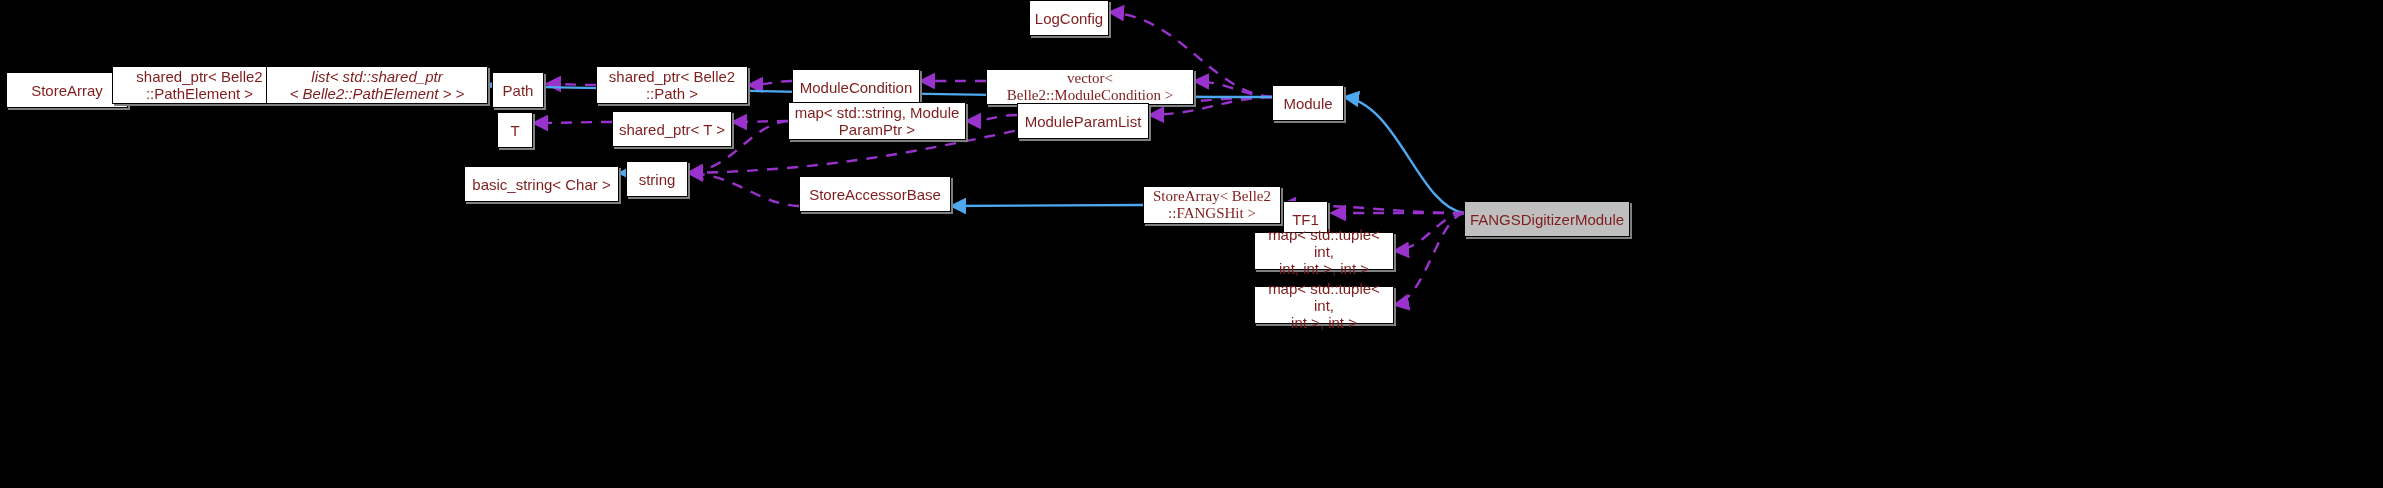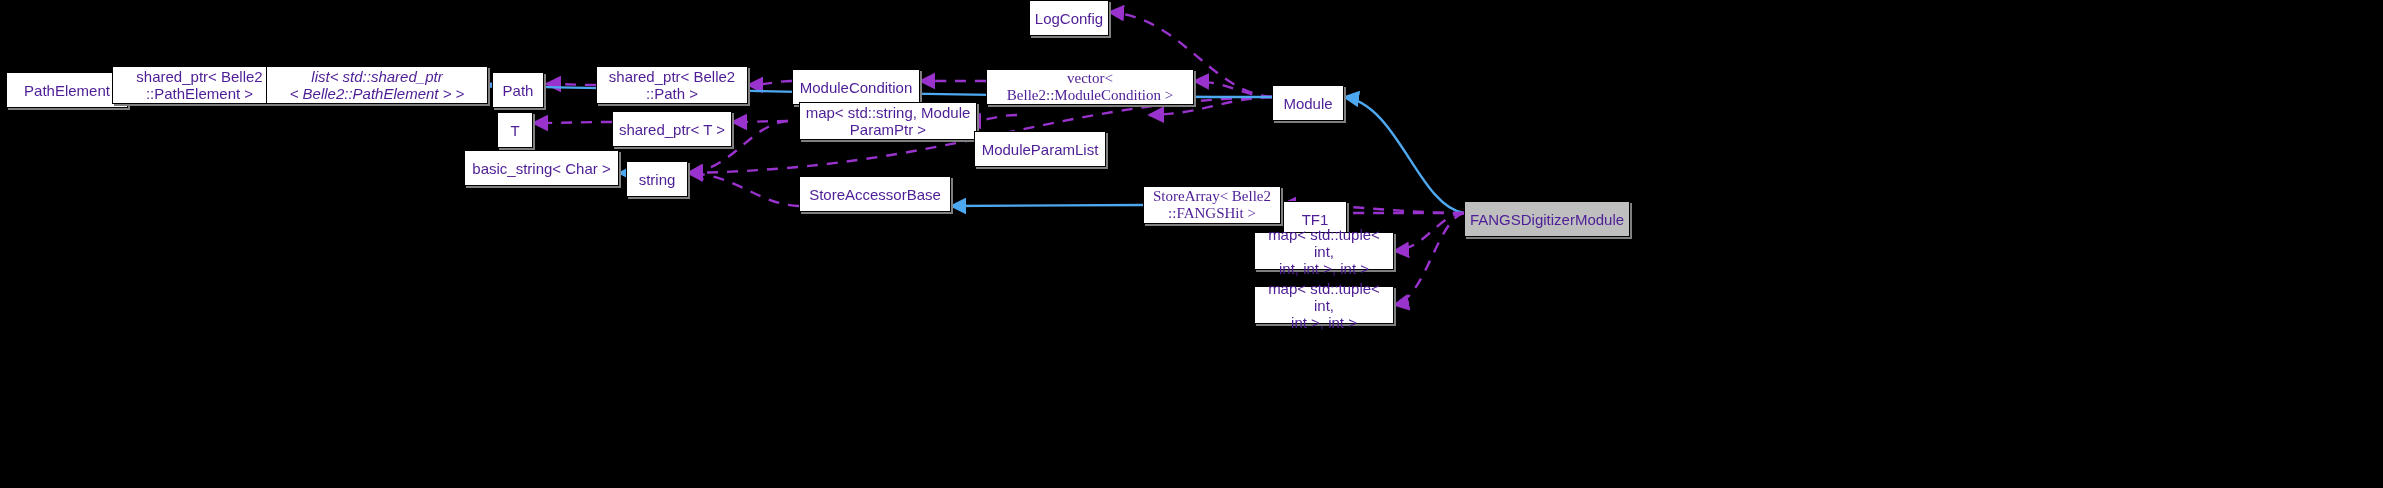--- a/index.html
+++ b/index.html
@@ -27,21 +27,21 @@
   .node {
     position: absolute;
     box-sizing: border-box;
     background: #ffffff;
     border: 1px solid #000000;
     box-shadow: 2px 2px 0 0 #808080;
     display: flex;
     align-items: center;
     justify-content: center;
     text-align: center;
-    color: #4c1d95;
+    color: #7f1d1d;
     font-size: 15px;
     line-height: 17px;
     white-space: pre-line;
     padding: 17px 4px;
     z-index: 5;
   }
   .node.current {
     background: #bfbfbf;
   }
 </style>
@@ -79,42 +79,42 @@
         <path d="M 1272 97 C 837.28 97 642.8000000000001 84 128 84" fill="none" stroke-width="2.4" stroke="#4ea8f0" marker-end="url(#arrow-inherit)"></path>
         <path d="M 1464 213 C 1418.4 206.04 1398 103.96 1344 97" fill="none" stroke-width="2.4" stroke="#4ea8f0" marker-end="url(#arrow-inherit)"></path>
         <path d="M 1143 205 C 1070.04 205 1037.4 206 951 206" fill="none" stroke-width="2.4" stroke="#4ea8f0" marker-end="url(#arrow-inherit)"></path>
         <path d="M 1464 213 C 1394.46 213 1363.35 205 1281 205" fill="none" stroke-width="2.4" stroke="#9a32cd" stroke-dasharray="11,9" marker-end="url(#arrow-usage)"></path>
         <path d="M 1464 213 C 1413.46 213 1390.85 213 1331 213" fill="none" stroke-width="2.4" stroke="#9a32cd" stroke-dasharray="11,9" marker-end="url(#arrow-usage)"></path>
         <path d="M 1464 213 C 1437.4 215.28 1425.5 248.72 1394 251" fill="none" stroke-width="2.4" stroke="#9a32cd" stroke-dasharray="11,9" marker-end="url(#arrow-usage)"></path>
         <path d="M 1464 213 C 1437.4 218.52 1425.5 299.48 1394 305" fill="none" stroke-width="2.4" stroke="#9a32cd" stroke-dasharray="11,9" marker-end="url(#arrow-usage)"></path>
       </g>
   </svg>
   <div id="nodes">
-      <div class="node" style="left: 6px; top: 72px; width: 122px; height: 24px;">PathElement</div>
+      <div class="node" style="left: 6px; top: 72px; width: 122px; height: 24px;">StoreArray</div>
       <div class="node" style="left: 112px; top: 66px; width: 175px; height: 38px;">shared_ptr&lt; Belle2
 ::PathElement &gt;</div>
       <div class="node" style="left: 266px; top: 66px; width: 222px; height: 38px; font-style: italic;">list&lt; std::shared_ptr
 &lt; Belle2::PathElement &gt; &gt;</div>
       <div class="node" style="left: 492px; top: 72px; width: 52px; height: 24px;">Path</div>
       <div class="node" style="left: 596px; top: 66px; width: 152px; height: 38px;">shared_ptr&lt; Belle2
 ::Path &gt;</div>
       <div class="node" style="left: 792px; top: 69px; width: 128px; height: 24px;">ModuleCondition</div>
       <div class="node" style="left: 986px; top: 69px; width: 208px; height: 24px; font-family: Liberation Serif, serif;">vector&lt; Belle2::ModuleCondition &gt;</div>
       <div class="node" style="left: 1272px; top: 85px; width: 72px; height: 24px;">Module</div>
       <div class="node" style="left: 1029px; top: 0px; width: 80px; height: 24px;">LogConfig</div>
       <div class="node" style="left: 497px; top: 112px; width: 36px; height: 22px;">T</div>
       <div class="node" style="left: 612px; top: 111px; width: 120px; height: 22px;">shared_ptr&lt; T &gt;</div>
-      <div class="node" style="left: 788px; top: 102px; width: 178px; height: 38px; margin-left: 11px;">map&lt; std::string, Module
+      <div class="node" style="left: 788px; top: 102px; width: 178px; height: 38px;">map&lt; std::string, Module
 ParamPtr &gt;</div>
-      <div class="node" style="left: 974px; top: 103px; width: 132px; height: 24px; margin-top: 28px;">ModuleParamList</div>
-      <div class="node" style="left: 464px; top: 150px; width: 155px; height: 24px;">basic_string&lt; Char &gt;</div>
+      <div class="node" style="left: 1017px; top: 103px; width: 132px; height: 24px;">ModuleParamList</div>
+      <div class="node" style="left: 464px; top: 166px; width: 155px; height: 24px;">basic_string&lt; Char &gt;</div>
       <div class="node" style="left: 626px; top: 161px; width: 62px; height: 24px;">string</div>
       <div class="node" style="left: 799px; top: 176px; width: 152px; height: 24px;">StoreAccessorBase</div>
       <div class="node" style="left: 1143px; top: 186px; width: 138px; height: 38px; font-family: Liberation Serif, serif;">StoreArray&lt; Belle2
 ::FANGSHit &gt;</div>
-      <div class="node" style="left: 1283px; top: 201px; width: 64px; height: 24px;">TF1</div>
+      <div class="node" style="left: 1283px; top: 201px; width: 45px; height: 24px;">TF1</div>
       <div class="node" style="left: 1254px; top: 232px; width: 140px; height: 38px;">map&lt; std::tuple&lt; int,
 int, int &gt;, int &gt;</div>
       <div class="node" style="left: 1254px; top: 286px; width: 140px; height: 38px;">map&lt; std::tuple&lt; int,
 int &gt;, int &gt;</div>
       <div class="node current" style="left: 1464px; top: 201px; width: 166px; height: 24px;">FANGSDigitizerModule</div>
     </div>
 </div>
 
 </body></html>

